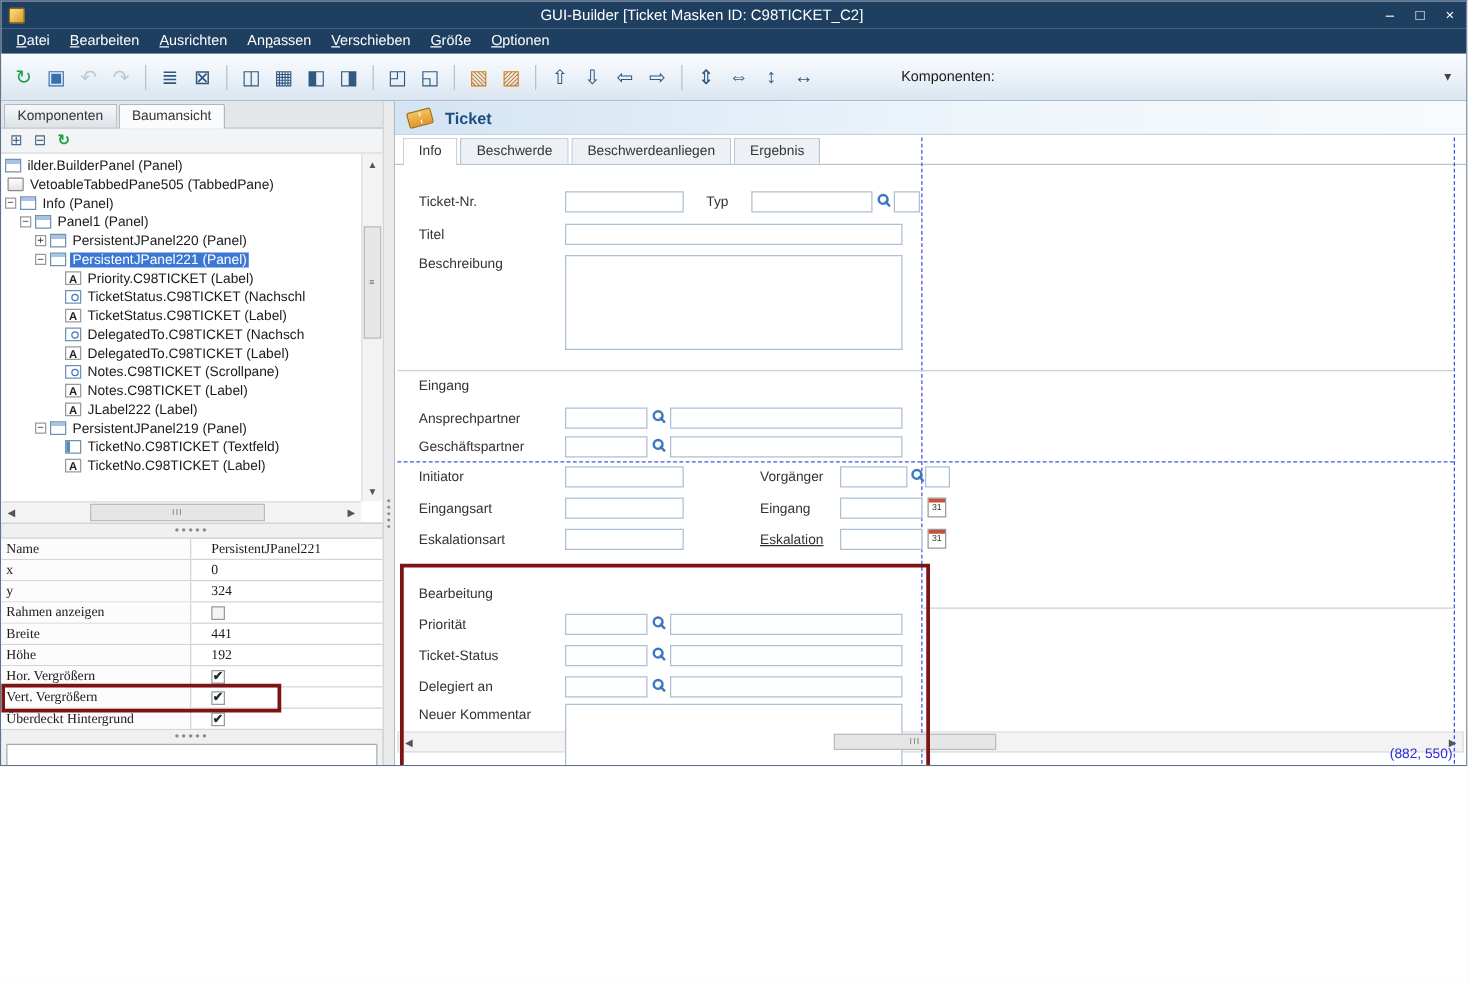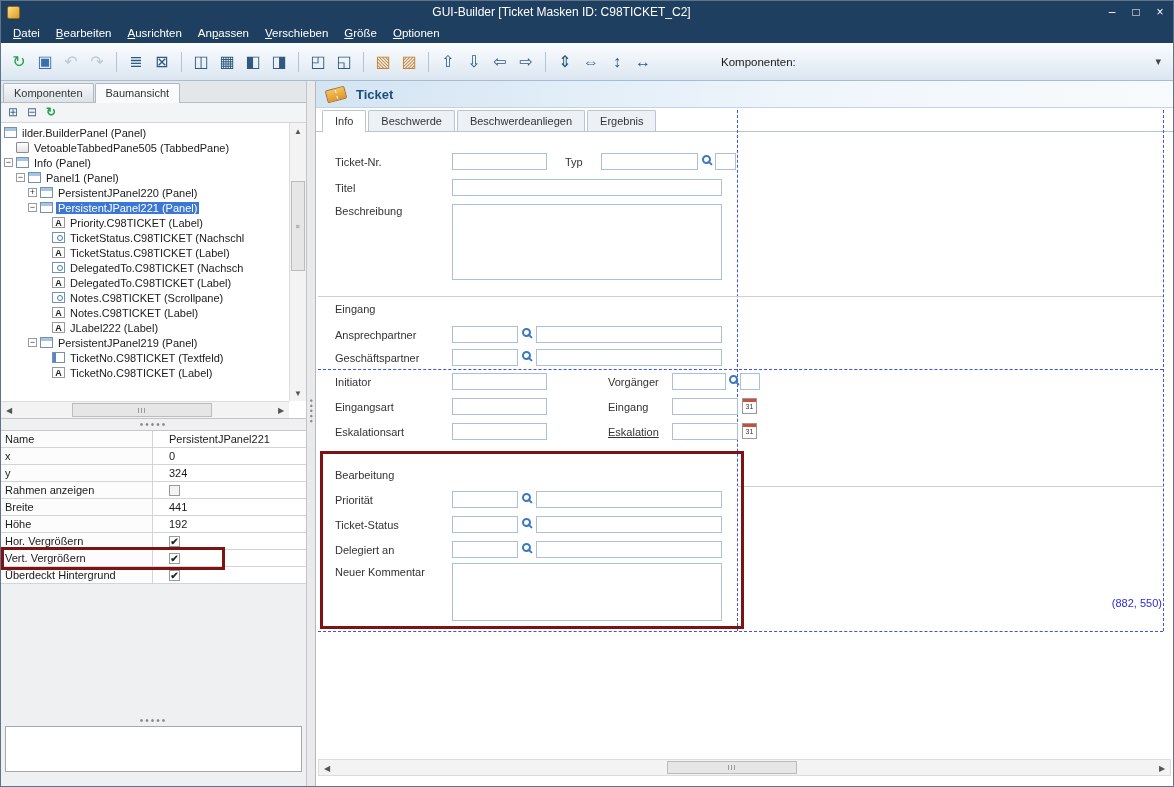--- a/index.html
+++ b/index.html
@@ -1,17 +1,17 @@
 <!DOCTYPE html>
 <html><head>
 <meta charset="utf-8">
 <style>
   html,body{margin:0;padding:0;background:#fff;font-family:"Liberation Sans",sans-serif;}
   *{box-sizing:border-box;}
-  .window{width:1174px;height:787px;border:1px solid #5f748a;display:flex;flex-direction:column;background:#f0f0f0;overflow:hidden;position:relative;}
+  .window{width:1174px;height:613px;border:1px solid #5f748a;display:flex;flex-direction:column;background:#f0f0f0;overflow:hidden;position:relative;}
 
   
   .titlebar{height:22px;background:#1e3f60;display:flex;align-items:center;color:#fff;font-size:12px;padding:0 6px;flex:0 0 auto;}
   .app-icon{width:13px;height:13px;border-radius:2px;background:linear-gradient(135deg,#ffe084,#d99a27);border:1px solid #8a6a1f;margin-right:6px;flex:0 0 auto;}
   .title-text{flex:1;text-align:center;white-space:nowrap;overflow:hidden;}
   .win-controls{display:flex;gap:10px;margin-left:8px;}
   .wc{width:14px;text-align:center;}
 
   
   .menubar{height:20px;background:#1e3f60;display:flex;align-items:center;color:#fff;font-size:11.5px;padding:0 4px;flex:0 0 auto;}
@@ -58,21 +58,21 @@
   .sb-btn{width:16px;height:16px;font-size:8px;color:#555;display:flex;align-items:center;justify-content:center;flex:0 0 auto;}
   .v-thumb{position:absolute;top:58px;height:90px;left:1px;right:1px;background:#e6e6e6;border:1px solid #bcbcbc;display:flex;align-items:center;justify-content:center;font-size:9px;color:#777;}
   .v-down{position:absolute;bottom:0;left:0;}
   .sb-track{flex:1;position:relative;}
   .h-thumb{position:absolute;top:1px;bottom:1px;background:#e6e6e6;border:1px solid #bcbcbc;display:flex;align-items:center;justify-content:center;}
   .grip{font-size:7px;letter-spacing:1px;color:#777;}
 
   .splitter-h{height:11px;display:flex;align-items:center;justify-content:center;color:#8a8a8a;font-size:10px;letter-spacing:2px;flex:0 0 auto;}
 
   .props{position:relative;flex:0 0 auto;background:#fff;border-top:1px solid #c8c8c8;font-size:11px;}
-  .prop-row{display:flex;height:17px;border-bottom:1px solid #d4d4d4;}
+  .prop-row{display:flex;height:17px;border-bottom:1px solid #d4d4d4;font-family:Liberation Serif, serif;}
   .p-name{width:152px;flex:0 0 auto;border-right:1px solid #d4d4d4;padding:2px 4px 0;color:#1a1a1a;background:#fcfcfc;white-space:nowrap;overflow:hidden;}
   .p-value{flex:1;padding:2px 4px 0;display:flex;align-items:flex-start;color:#1a1a1a;white-space:nowrap;overflow:hidden;margin-left:12px;}
   .cb{width:11px;height:11px;border:1px solid #9a9a9a;background:#f4f4f4;font-size:10px;line-height:10px;text-align:center;color:#17301f;margin-top:1px;}
   .cb.checked{background:#fff;font-weight:bold;}
   .prop-highlight{position:absolute;left:0;top:116px;width:224px;height:23px;border:3px solid #7d1414;pointer-events:none;z-index:5;}
 
   .lp-filler{flex:1;}
   .bottom-box{height:46px;margin:0 4px 14px;background:#fff;border:1px solid #a8a8a8;flex:0 0 auto;}
 
   .vsplitter{width:8px;flex:0 0 auto;background:#e8eaec;position:relative;}
@@ -182,21 +182,21 @@
         <span class="tt-btn">⊟</span>
         <span class="tt-btn green">↻</span>
       </div>
 
       <div class="tree-wrap">
         <div class="tree">
             <div class="tree-row" style="padding-left: 3px;">
               <span class="t-ico i-panel"></span>
               <span class="t-label">ilder.BuilderPanel (Panel)</span>
             </div>
-            <div class="tree-row" style="padding-left: 15px;">
+            <div class="tree-row" style="padding-left: 5px;">
               <span class="t-ico i-folder"></span>
               <span class="t-label">VetoableTabbedPane505 (TabbedPane)</span>
             </div>
             <div class="tree-row" style="padding-left: 3px;">
               <span class="expander">−</span>
               <span class="t-ico i-panel"></span>
               <span class="t-label">Info (Panel)</span>
             </div>
             <div class="tree-row" style="padding-left: 15px;">
               <span class="expander">−</span>

